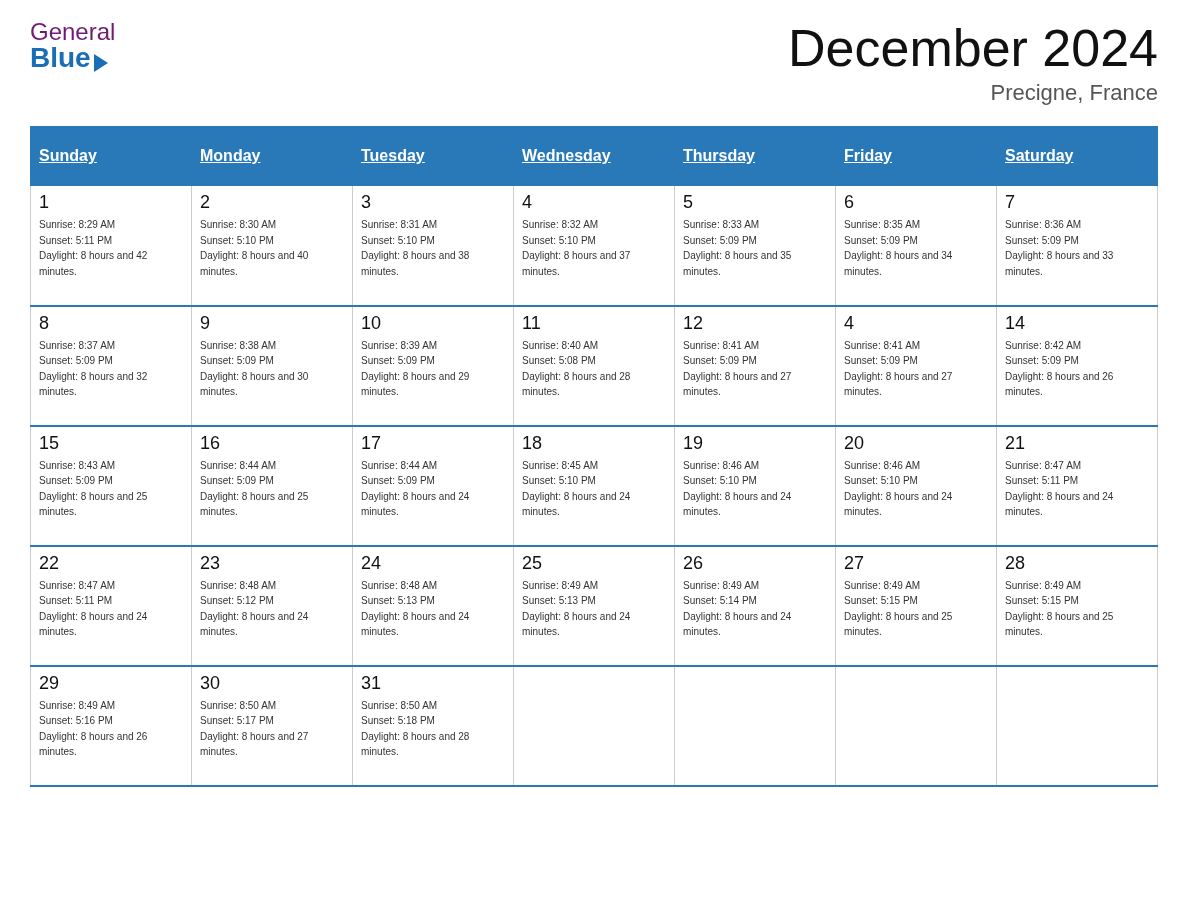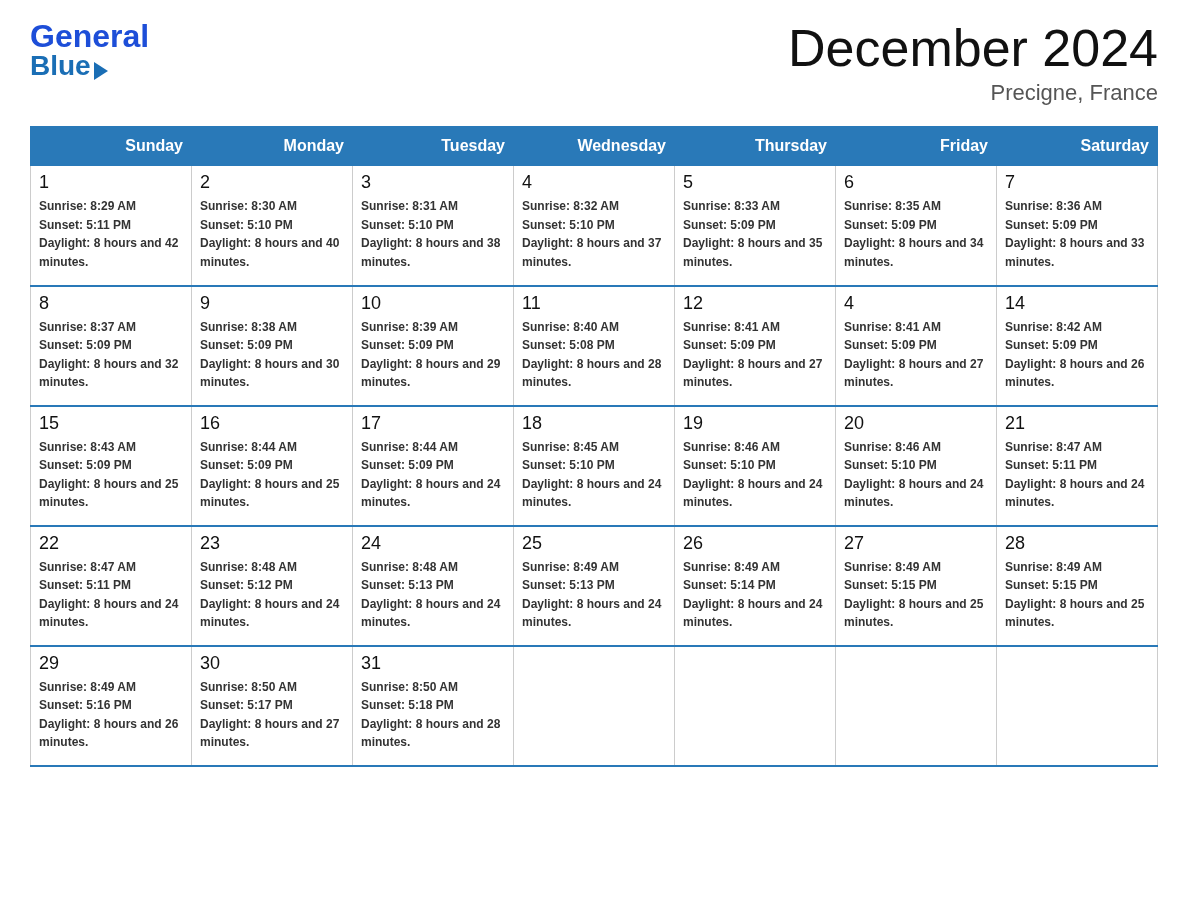--- a/index.html
+++ b/index.html
@@ -15,23 +15,23 @@
       justify-content: space-between;
       align-items: flex-start;
       margin-bottom: 20px;
     }
     .logo {
       display: flex;
       flex-direction: column;
       align-items: flex-start;
     }
     .logo-general {
-      font-size: 32px;
-      font-weight: bold;
-      color: #1d4ed8;
+      font-size: 24px;
+      font-weight: normal;
+      color: #701a75;
       line-height: 1;
     }
     .logo-blue {
       font-size: 28px;
       font-weight: bold;
       color: #1a6eb5;
       line-height: 1;
       display: flex;
       align-items: flex-end;
     }
@@ -61,23 +61,24 @@
     .calendar {
       width: 100%;
       border-collapse: collapse;
       table-layout: fixed;
     }
     .calendar thead th {
       background-color: #2979b8;
       color: #fff;
       font-size: 16px;
       font-weight: bold;
-      padding: 10px 8px;
-      text-align: right;
+      padding: 20px 8px;
+      text-align: left;
       border: 1px solid #2979b8;
+      text-decoration: underline;
     }
     .calendar tbody td {
       vertical-align: top;
       border: 1px solid #ccc;
       padding: 6px 8px;
       font-size: 13px;
       color: #333;
       min-height: 110px;
       height: 120px;
     }
@@ -85,24 +86,23 @@
       border-bottom: 2px solid #2979b8;
     }
     .day-number {
       font-size: 18px;
       font-weight: normal;
       color: #111;
       margin-bottom: 4px;
       display: block;
     }
     .day-info {
-      font-size: 12px;
+      font-size: 10px;
       line-height: 1.55;
       color: #333;
-      font-weight: bold;
     }
     .empty-cell {
       background: #fff;
     }
   </style>
 </head>
 <body>
 
 <div class="header">
   <div class="logo">

